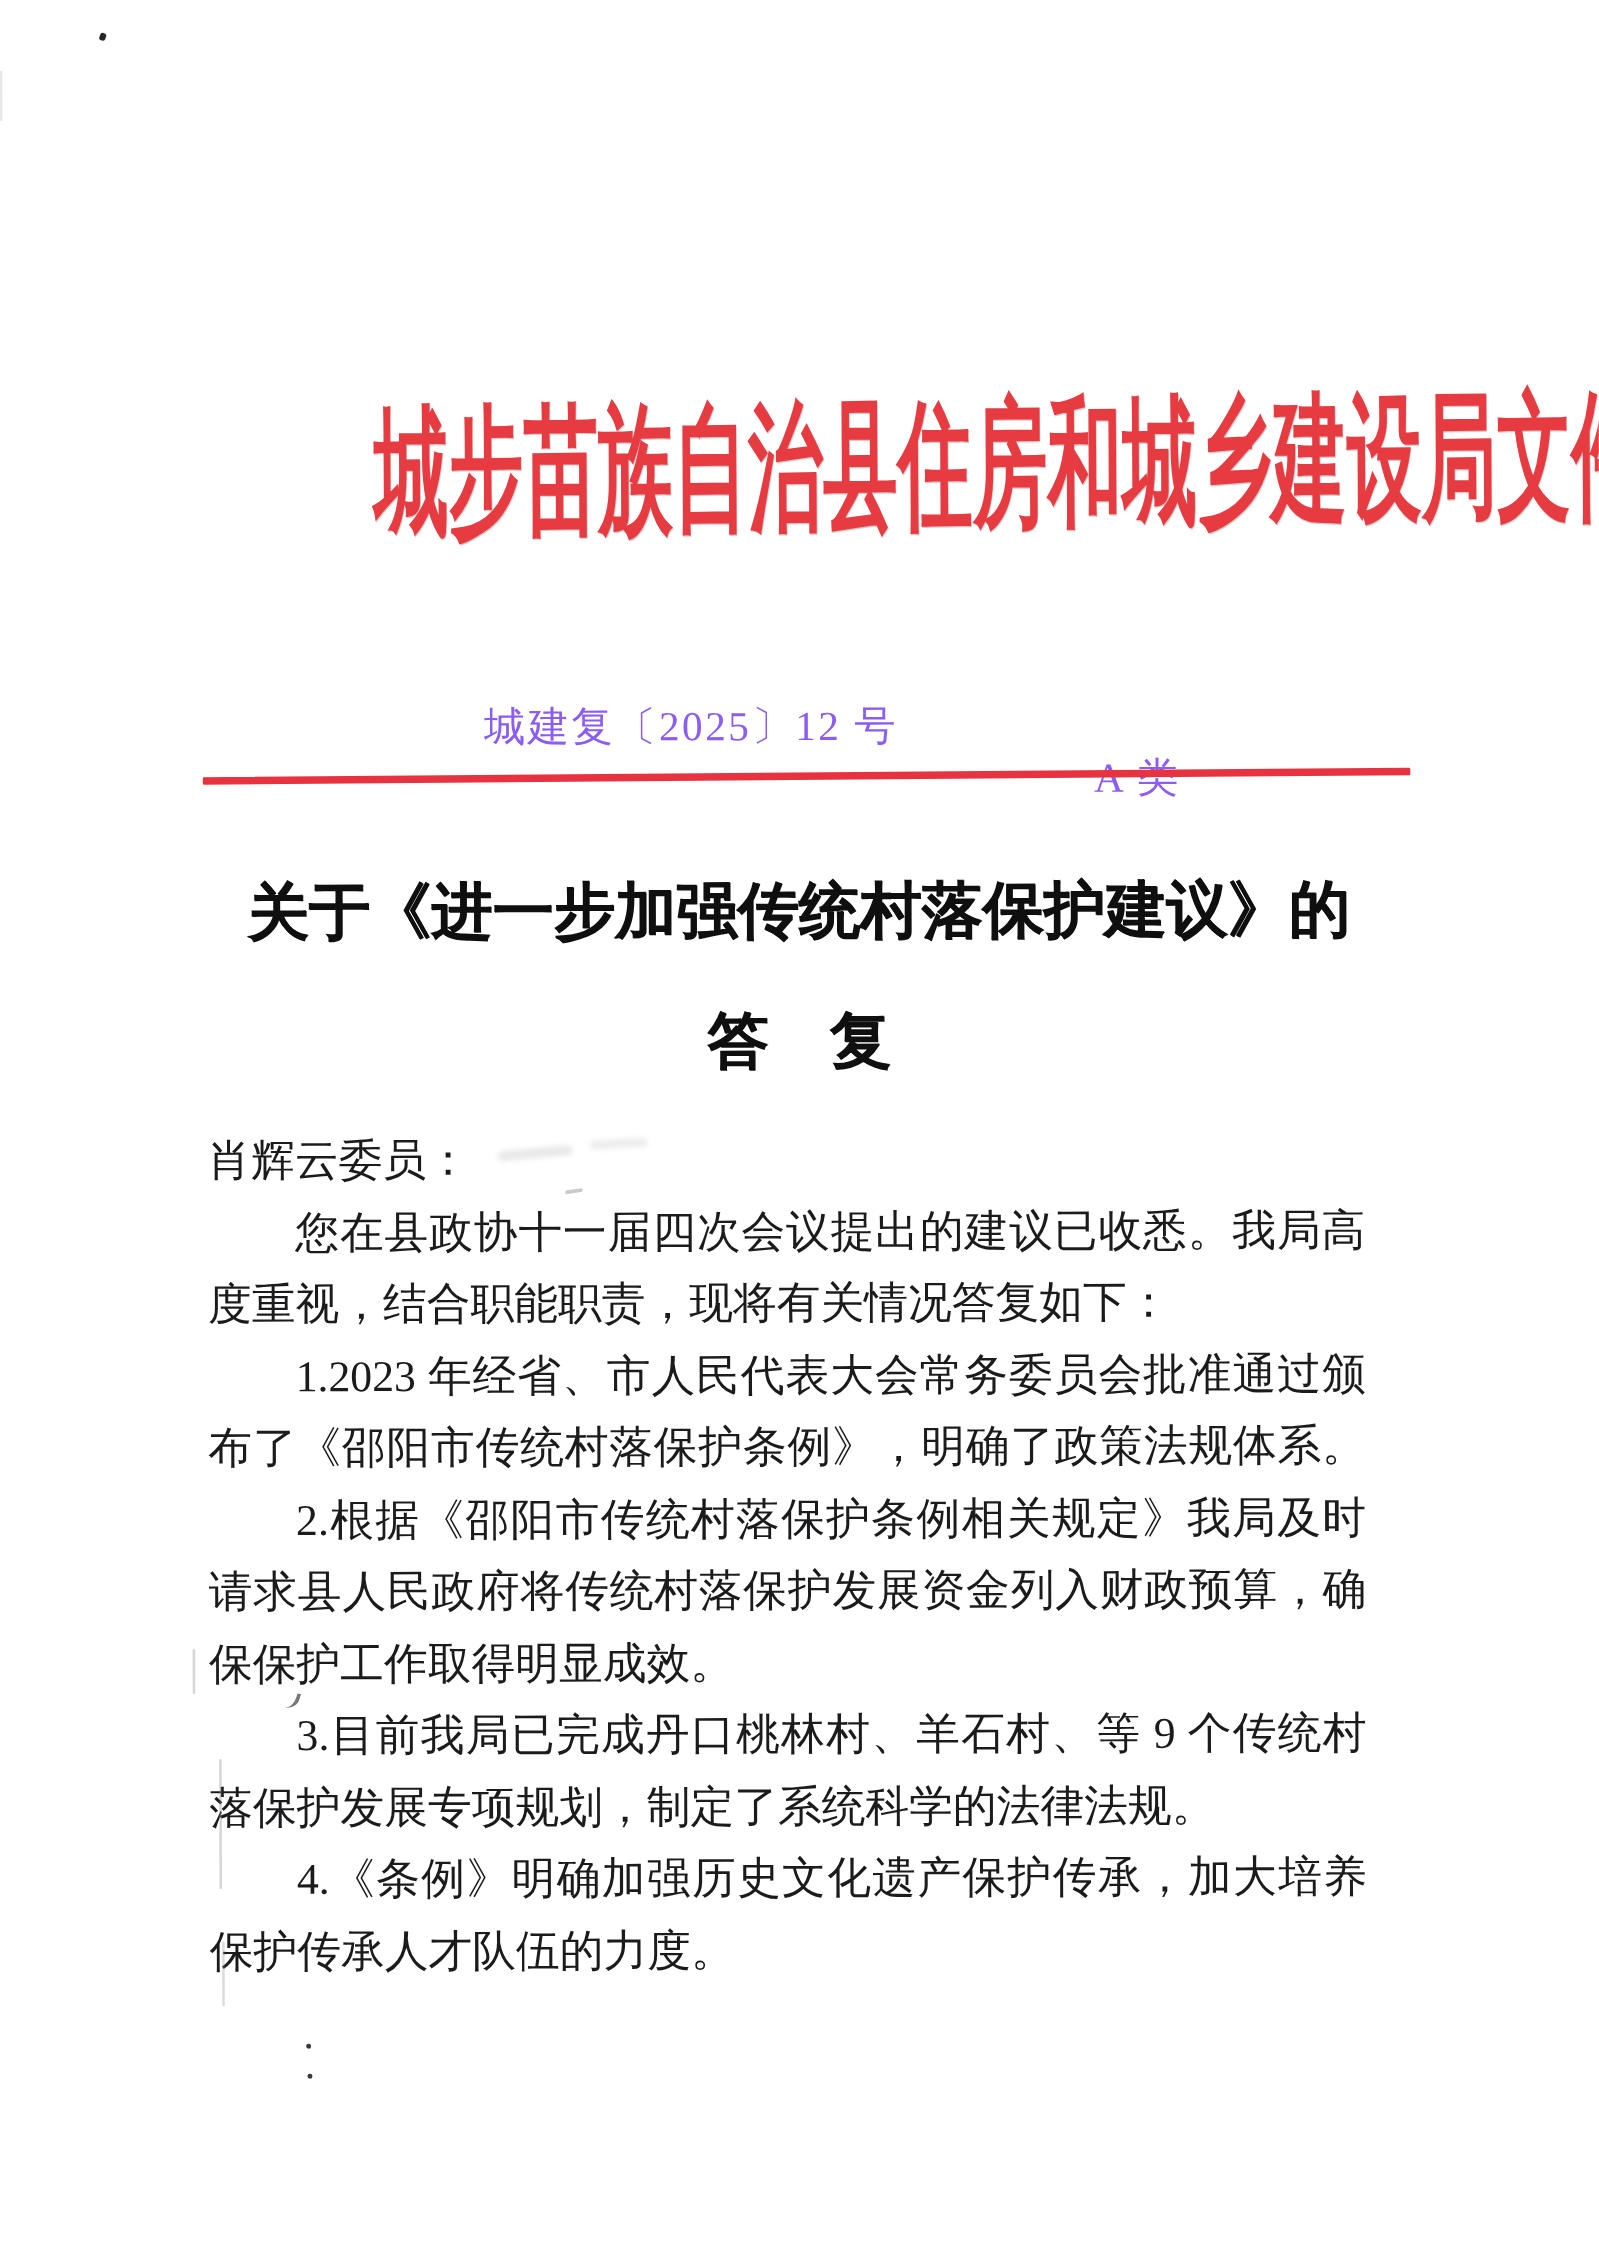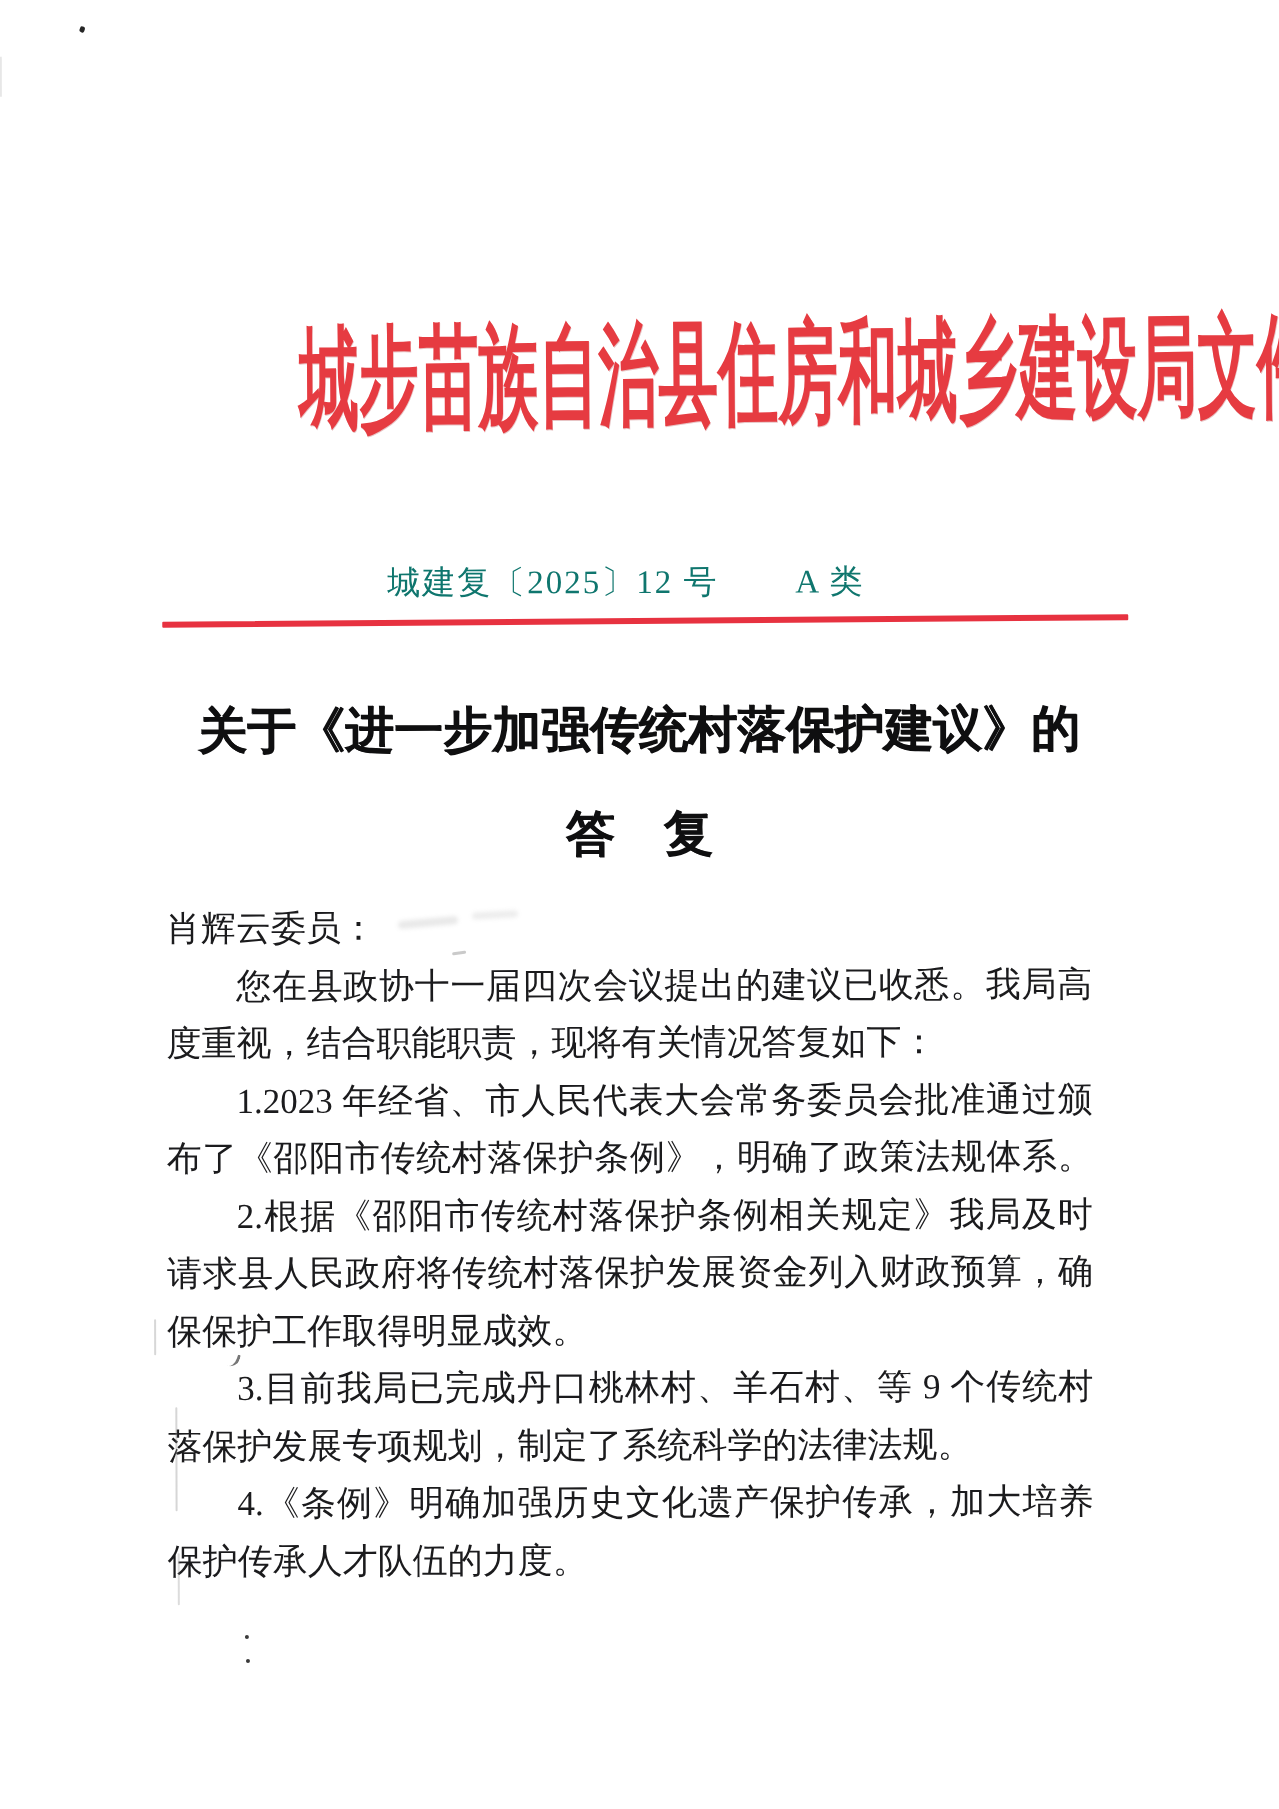--- a/index.html
+++ b/index.html
@@ -22,24 +22,24 @@
     letter-spacing:1px; white-space:nowrap;
     transform:scaleX(0.53) rotate(-0.35deg);
     transform-origin:50% 50%;
     text-shadow:1px 1px 0 rgba(160,20,25,0.25);
   }
 
   
   .doc-number, .doc-category {
     position:absolute; top:563px;
     font-size:33px; line-height:38px;
-    color:#0f766e; letter-spacing:2px; white-space:nowrap;
+    color:#8b5cf6; letter-spacing:2px; white-space:nowrap;
   }
   .doc-number { left:388px; }
-  .doc-category { left:796px; }
+  .doc-category { left:876px;margin-top:42px; }
 
   
   .red-rule {
     position:absolute; left:163px; top:618px;
     width:966px; height:6px;
     background:var(--rule-red,#e73240);
     border-radius:1px;
     transform:rotate(-0.3deg);
   }
 

